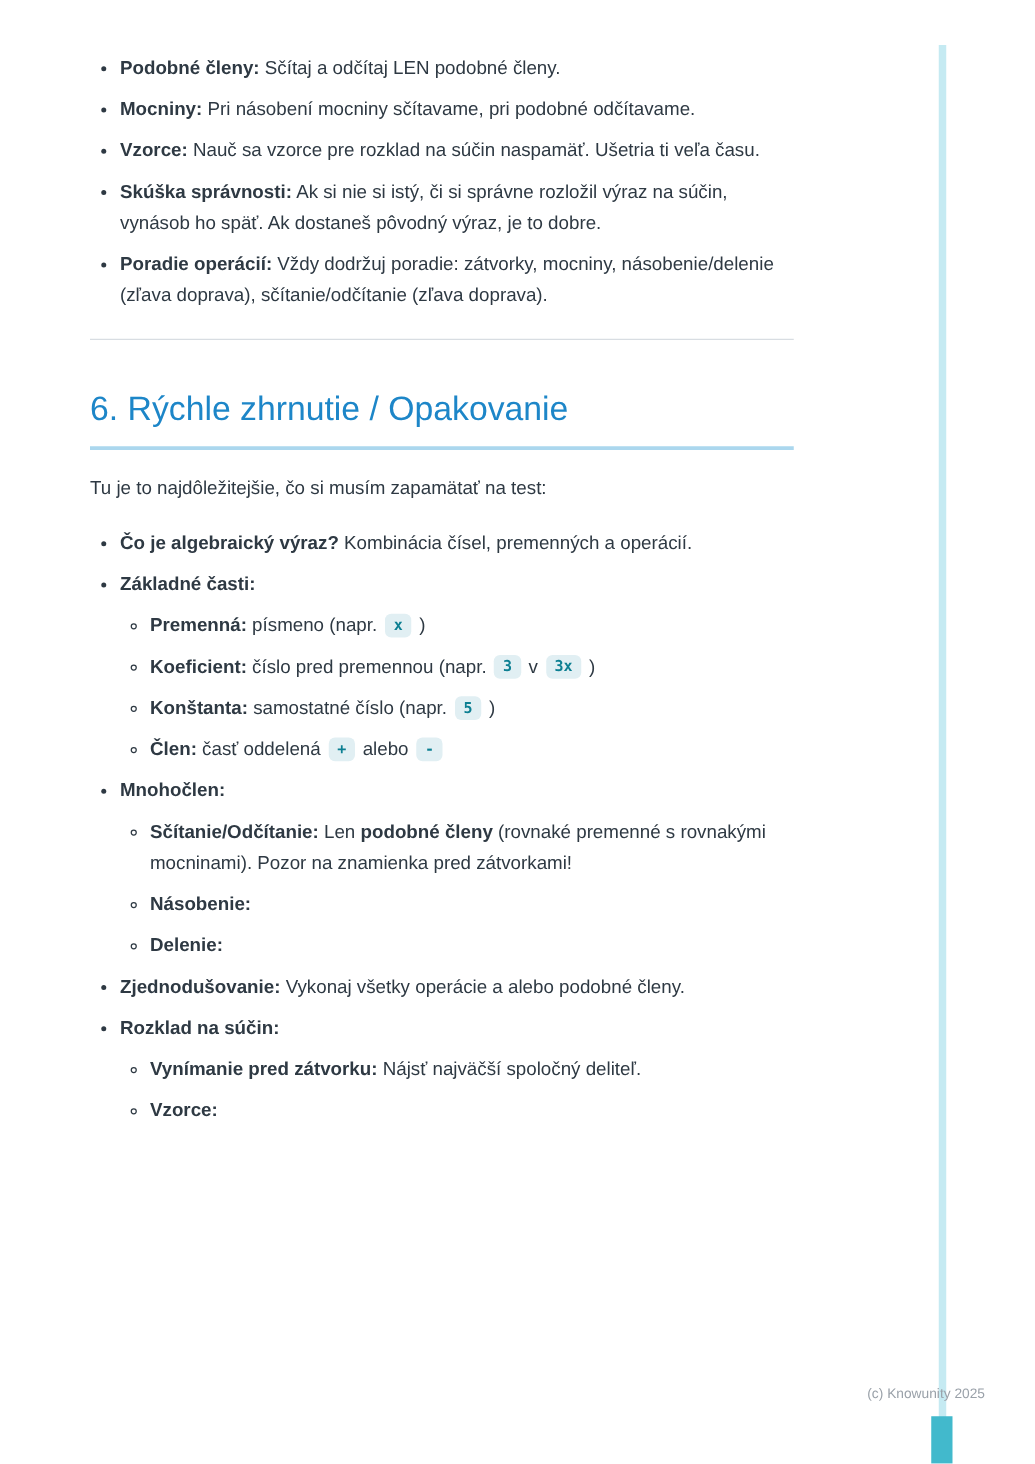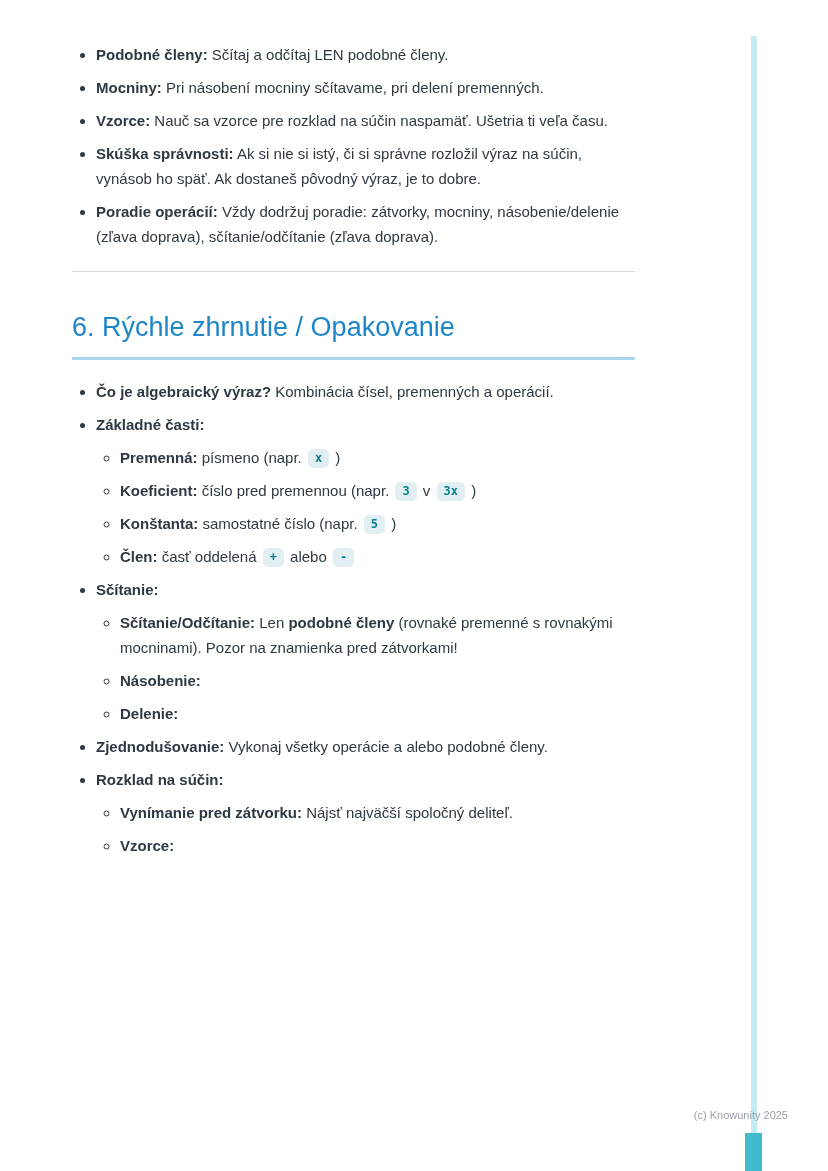--- a/index.html
+++ b/index.html
@@ -78,30 +78,31 @@
   }
 </style>
 </head>
 <body>
 
 <div class="page">
   <div class="content">
 
     <ul class="l1">
       <li><span class="b">Podobné členy:</span><span> Sčítaj a odčítaj LEN podobné členy.</span></li>
-      <li><span class="b">Mocniny:</span><span> Pri násobení mocniny sčítavame, pri delení premenných.</span></li>
+      <li><span class="b">Mocniny:</span><span> Pri násobení mocniny sčítavame, pri podobné odčítavame.</span></li>
       <li><span class="b">Vzorce:</span><span> Nauč sa vzorce pre rozklad na súčin naspamäť. Ušetria ti veľa času.</span></li>
       <li><span class="b">Skúška správnosti:</span><span> Ak si nie si istý, či si správne rozložil výraz na súčin, vynásob ho späť. Ak dostaneš pôvodný výraz, je to dobre.</span></li>
       <li><span class="b">Poradie operácií:</span><span> Vždy dodržuj poradie: zátvorky, mocniny, násobenie/delenie (zľava doprava), sčítanie/odčítanie (zľava doprava).</span></li>
     </ul>
 
     <hr class="divider">
 
     <h2 class="heading">6. Rýchle zhrnutie / Opakovanie</h2>
 
+    <p class="intro">Tu je to najdôležitejšie, čo si musím zapamätať na test:</p>
 
     <ul class="l1 main-list">
 
       <li>
         <span class="b">Čo je algebraický výraz?</span><span> Kombinácia čísel, premenných a operácií.</span>
       </li>
 
       <li>
         <span class="b">Základné časti:</span>
         <ul class="l2">
@@ -114,21 +115,21 @@
           <li>
             <span class="b">Konštanta:</span><span> samostatné číslo (napr. </span><span class="chip">5</span><span> )</span>
           </li>
           <li>
             <span class="b">Člen:</span><span> časť oddelená </span><span class="chip">+</span><span> alebo </span><span class="chip">-</span>
           </li>
         </ul>
       </li>
 
       <li>
-        <span class="b">Sčítanie:</span>
+        <span class="b">Mnohočlen:</span>
         <ul class="l2">
           <li>
             <span class="b">Sčítanie/Odčítanie:</span><span> Len </span><span class="b">podobné členy</span><span> (rovnaké premenné s rovnakými mocninami). Pozor na znamienka pred zátvorkami!</span>
           </li>
           <li>
             <span class="b">Násobenie:</span>
           </li>
           <li>
             <span class="b">Delenie:</span>
           </li>

